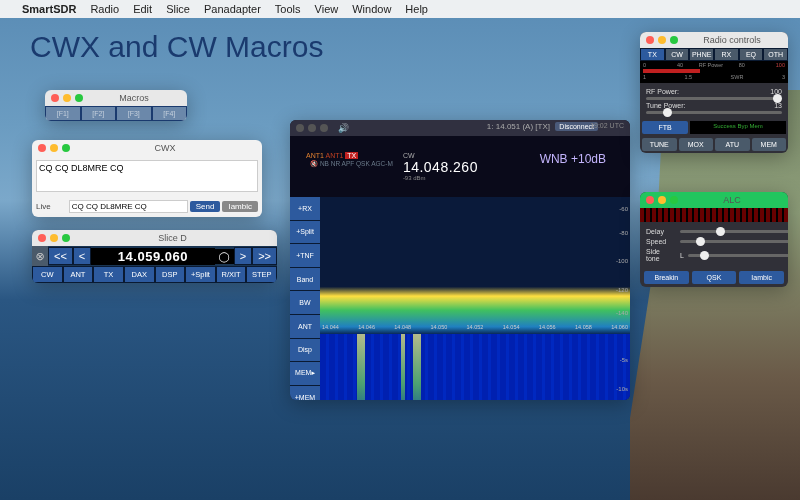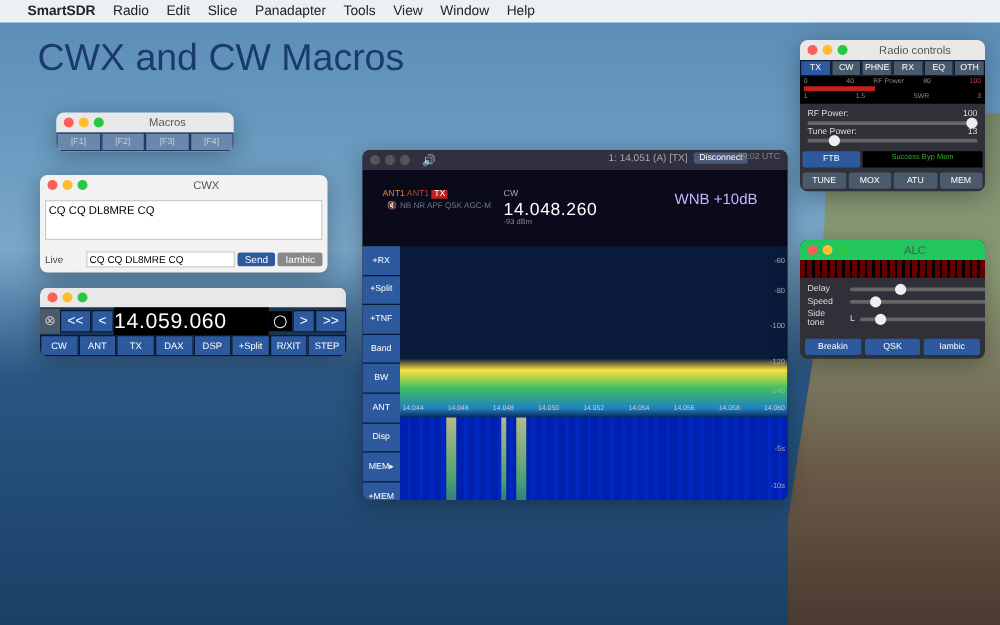--- a/index.html
+++ b/index.html
@@ -43,22 +43,22 @@
 #cwx button { font-size:8px; padding:1px 6px; background:#2d5a9e; color:#fff;
   border:none; border-radius:2px; }
 #cwx .cancel { background:#888; }
 
 
 #slice { top:230px; left:32px; width:245px; background:#1a3552; }
 #slice .tbar { background:#e8e8e8; }
 #slice .r1 { display:flex; align-items:center; background:#1a3552; }
 #slice .nav { background:#2d5a9e; color:#fff; font-size:11px; padding:2px 5px;
   border:1px solid #0a1a32; cursor:pointer; }
-#slice .freq { flex:1; background:#000; color:#fff; font-size:17px;
-  font-weight:400; text-align:left; padding:1px 0; letter-spacing:.5px; }
+#slice .freq { flex:1; background:#000; color:#fff; font-size:13px;
+  font-weight:700; text-align:center; padding:1px 0; letter-spacing:.5px; }
 #slice .lock { background:#000; color:#fff; padding:2px 4px; font-size:10px; }
 #slice .r2 { display:flex; }
 #slice .b2 { flex:1; background:#2d5a9e; color:#fff; font-size:7.5px;
   text-align:center; padding:3px 0; border:1px solid #0a1a32; cursor:pointer; }
 #slice .close { width:16px; background:#4a5a6a; color:#ccc; font-size:11px;
   text-align:center; line-height:20px; }
 
 
 #pan { top:120px; left:290px; width:340px; height:280px; background:#1a1a2e;
   border-radius:6px; }
@@ -192,20 +192,21 @@
       <button class="cancel">Iambic</button>
     </div>
   </div>
 </div>
 
 <div id="slice" class="win">
   <div class="tbar">
     <span class="tl rd"></span>
     <span class="tl yl"></span>
     <span class="tl gn"></span>
+    <span class="ttl">Slice D</span>
   </div>
   <div class="r1">
     <span class="close">⊗</span>
     <span class="nav">&lt;&lt;</span>
     <span class="nav">&lt;</span>
     <span class="freq">14.059.060</span>
     <span class="lock">◯</span>
     <span class="nav">&gt;</span>
     <span class="nav">&gt;&gt;</span>
   </div>

